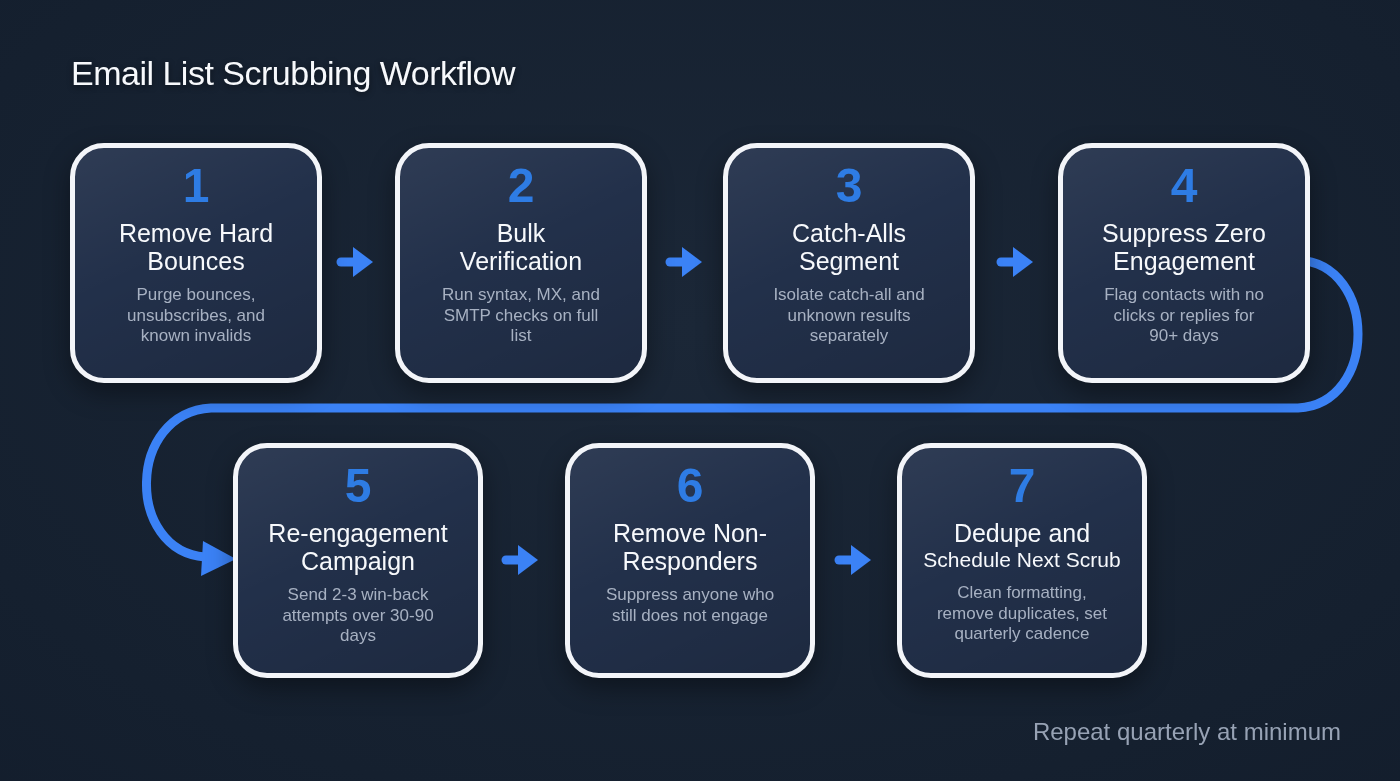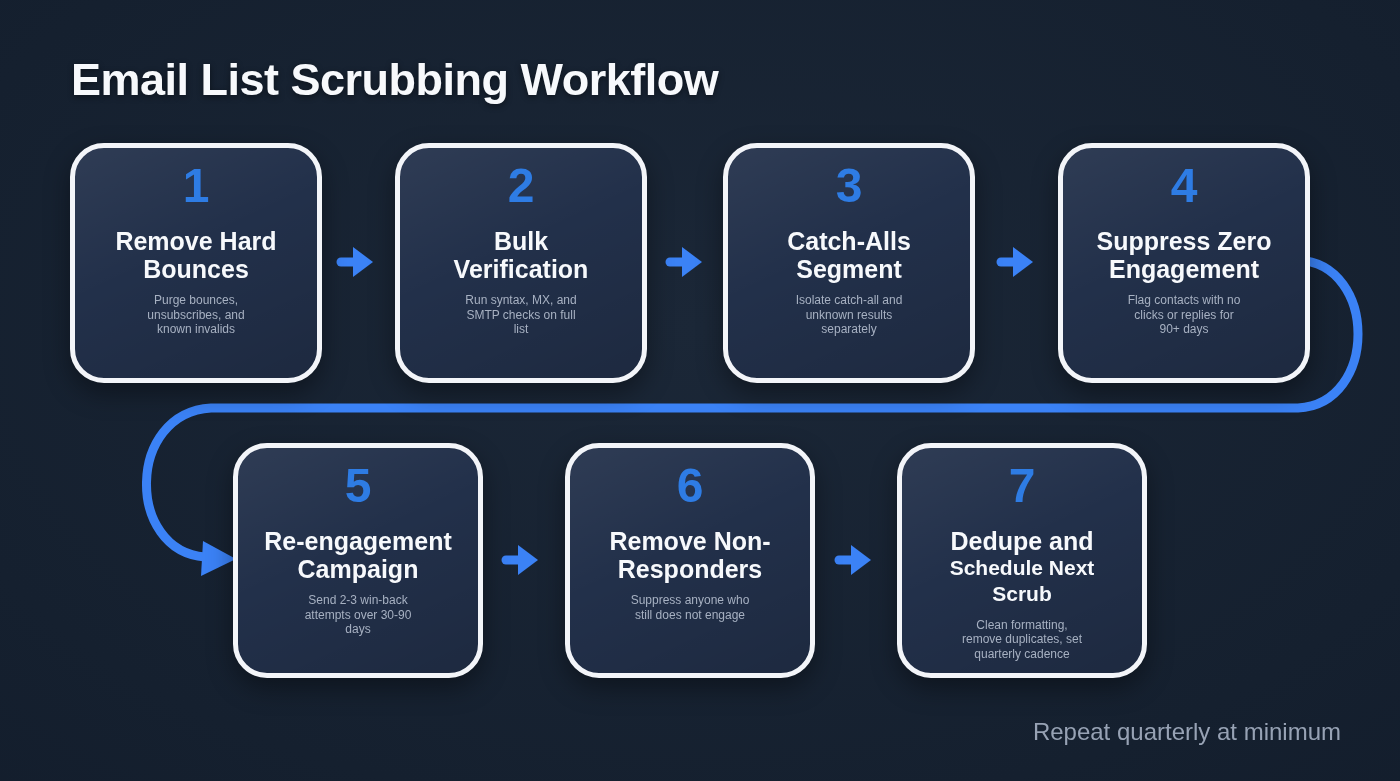--- a/index.html
+++ b/index.html
@@ -10,21 +10,21 @@
     overflow: hidden;
   }
   .stage {
     position: relative;
     width: 1400px; height: 781px;
     background: radial-gradient(120% 130% at 50% 42%, #1b2737 0%, var(--background, #15202f) 48%, #0f1827 100%);
     overflow: hidden;
   }
   .page-title {
     position: absolute; left: 71px; top: 54px;
-    font-size: 45px; font-weight: 700;
+    font-size: 34px; font-weight: 400;
     letter-spacing: -0.5px;
     color: var(--title-text, #f7f9fc);
     text-shadow: 0 2px 6px rgba(0,0,0,0.45);
     z-index: 4;
     text-align: right;
   }
   .card {
     position: absolute;
     width: 252px; height: 240px;
     border: 5px solid var(--card-border, #f3f5f9);
@@ -34,29 +34,29 @@
     text-align: center;
     padding: 14px 16px;
     z-index: 3;
   }
   .card.row2 { width: 250px; height: 235px; }
   .step-num {
     font-size: 48px; font-weight: 700; line-height: 1.0;
     color: var(--number-blue, #2e7ce4);
   }
   .step-title {
-    margin-top: 17px;
-    font-size: 25px; font-weight: 700; line-height: 1.12;
+    margin-top: 9px;
+    font-size: 25px; font-weight: 400; line-height: 1.12;
     color: var(--title-text, #f7f9fc);
   }
   .step-title span { display: block; }
   .step-title span.title-small { font-size: 21px; line-height: 1.25; }
   .step-desc {
     margin-top: 10px;
-    font-size: 12px; line-height: 1.21;
+    font-size: 17px; line-height: 1.21;
     color: var(--desc-text, #a7b1c2);
     white-space: pre-line;
   }
   .flow-arrow {
     position: absolute; width: 40px; height: 40px; z-index: 2;
   }
   .flow-arrow .shaft { stroke: var(--accent-blue, #3b82f6); stroke-width: 9; stroke-linecap: round; fill: none; }
   .flow-arrow .head  { fill: var(--accent-blue, #3b82f6); }
   .connector-svg { position: absolute; left: 0; top: 0; width: 1400px; height: 781px; z-index: 1; }
   .conn-stroke { stroke: var(--accent-blue, #3b82f6); stroke-width: 9; fill: none; stroke-linecap: round; }

